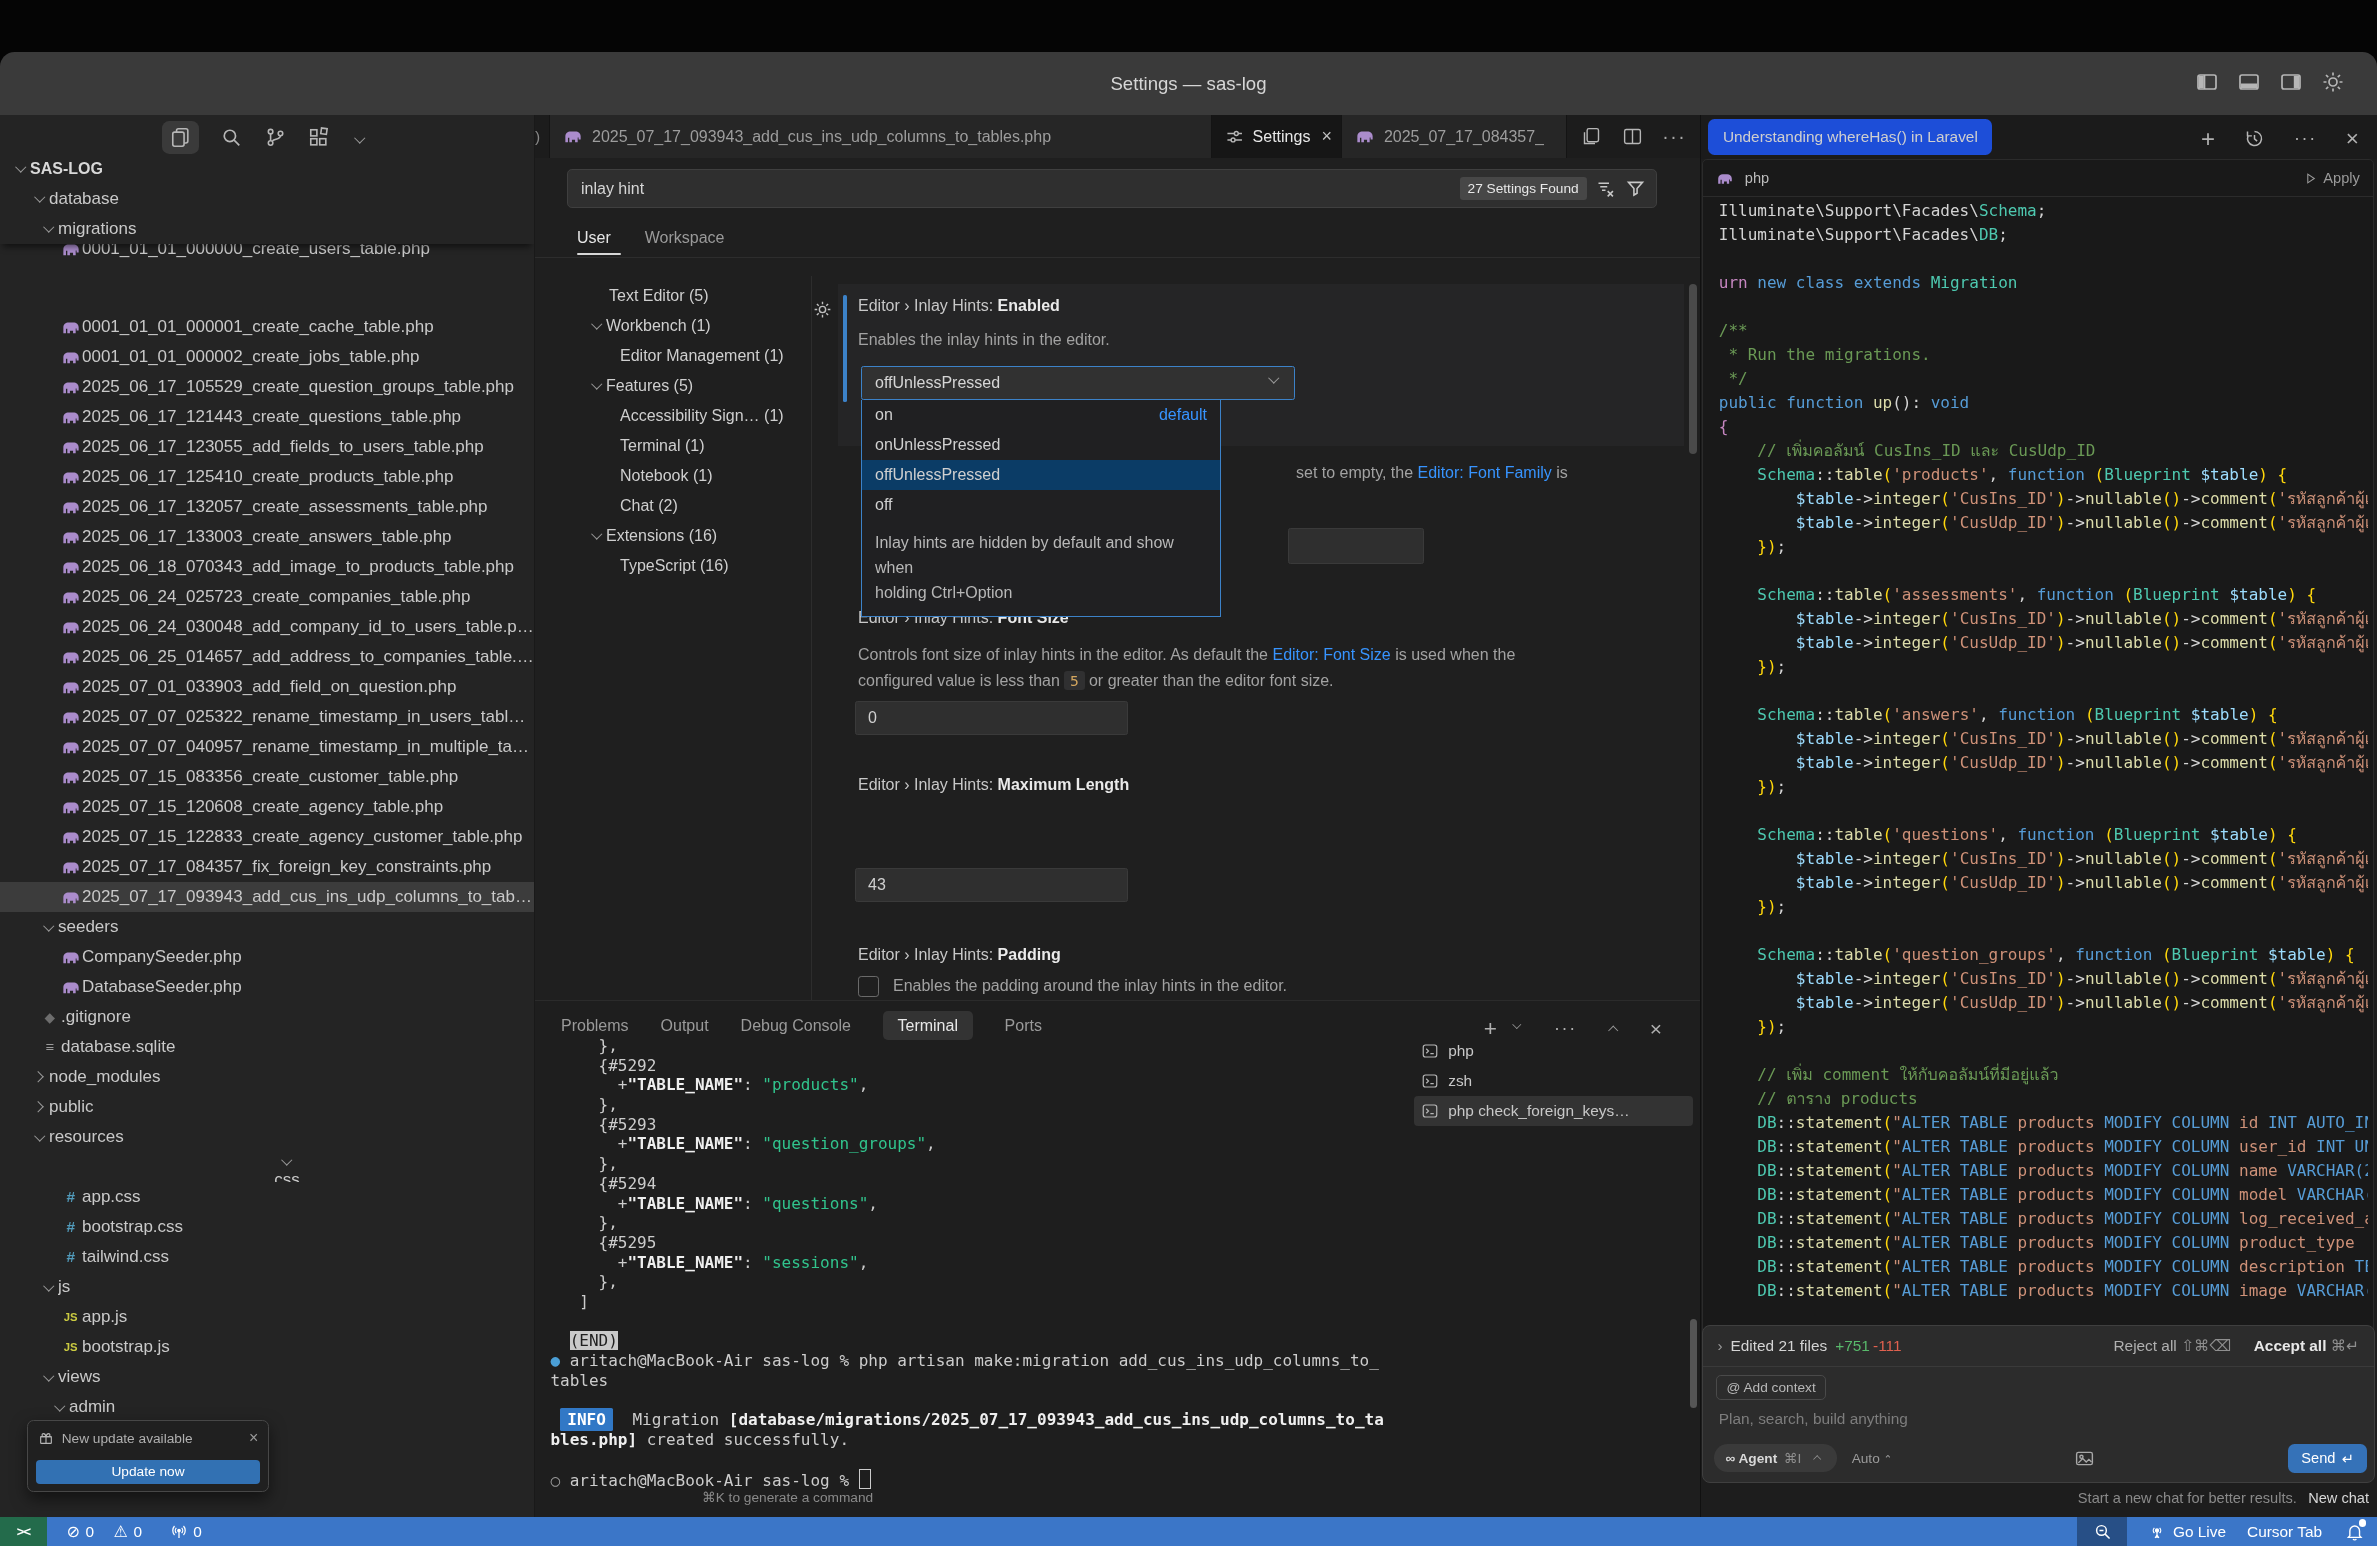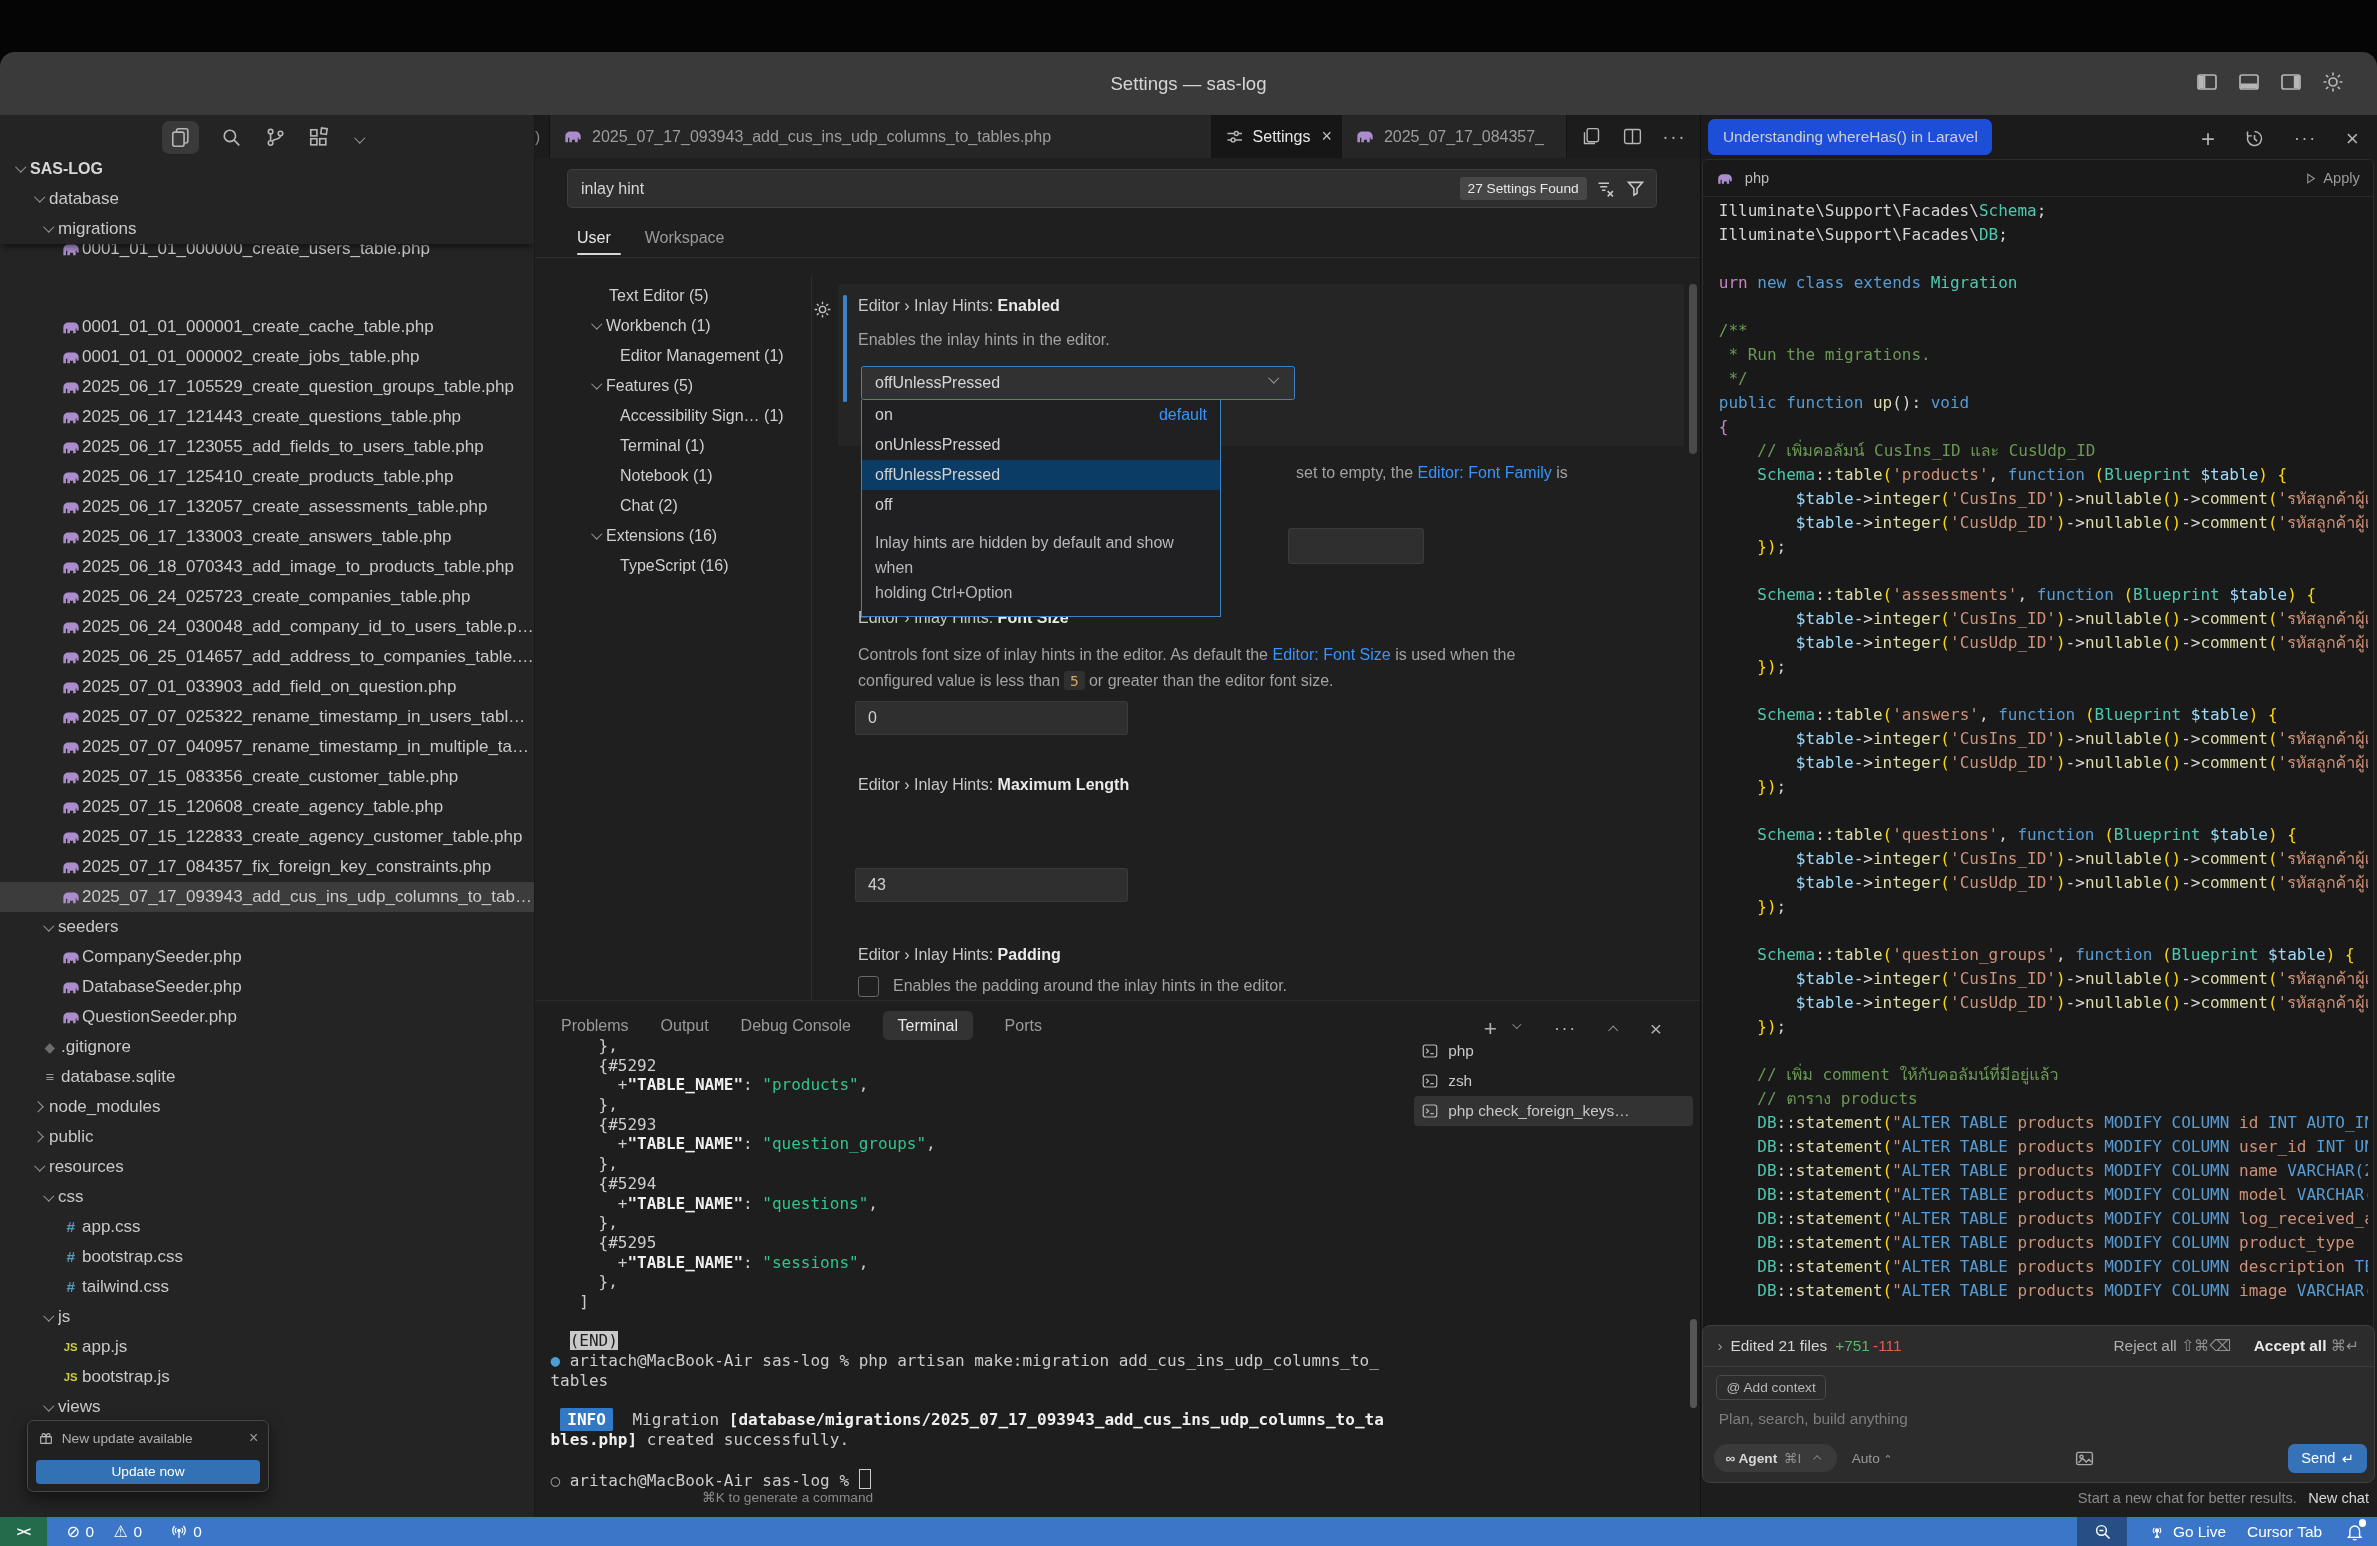--- a/index.html
+++ b/index.html
@@ -400,28 +400,20 @@
           <span class="lbl">CompanySeeder.php</span>
         </div>
         <div class="trow" style="padding-left: 61px;">
           <span class="ficon">
             <svg width="18" height="14.6" viewBox="0 0 20 16" fill="#ab8ccc">
               <path d="M1.5 14.5V8c0-3 2.6-5.2 5.8-5.2h5.4c3.2 0 5.8 2.2 5.8 5.2v3.5h-2.3V9.3h-1v5.2h-2.9v-2.6H8.8v2.6h-2.9v-5H4.4v5z"></path>
             </svg>
           </span>
           <span class="lbl">DatabaseSeeder.php</span>
         </div>
-        <div class="trow" style="padding-left: 61px;">
-          <span class="ficon">
-            <svg width="18" height="14.6" viewBox="0 0 20 16" fill="#ab8ccc">
-              <path d="M1.5 14.5V8c0-3 2.6-5.2 5.8-5.2h5.4c3.2 0 5.8 2.2 5.8 5.2v3.5h-2.3V9.3h-1v5.2h-2.9v-2.6H8.8v2.6h-2.9v-5H4.4v5z"></path>
-            </svg>
-          </span>
-          <span class="lbl">QuestionSeeder.php</span>
-        </div>
         <div class="trow" style="padding-left: 40px;">
           <span class="ficon">
             <span class="ic-git">◆</span>
           </span>
           <span class="lbl">.gitignore</span>
         </div>
         <div class="trow" style="padding-left: 40px;">
           <span class="ficon">
             <span class="ic-db">≡</span>
           </span>
@@ -432,21 +424,21 @@
           <span class="lbl">node_modules</span>
         </div>
         <div class="trow sticky" style="padding-left: 31px;">
           <span class="chev right"></span>
           <span class="lbl">public</span>
         </div>
         <div class="trow sticky" style="padding-left: 31px;">
           <span class="chev"></span>
           <span class="lbl">resources</span>
         </div>
-        <div class="trow sticky" style="padding-left: 40px;">
+        <div class="trow sticky" style="padding-left: 40px; flex-direction: column;">
           <span class="chev"></span>
           <span class="lbl">css</span>
         </div>
         <div class="trow" style="padding-left: 61px;">
           <span class="ficon">
             <span class="ic-css">#</span>
           </span>
           <span class="lbl">app.css</span>
         </div>
         <div class="trow" style="padding-left: 61px;">

